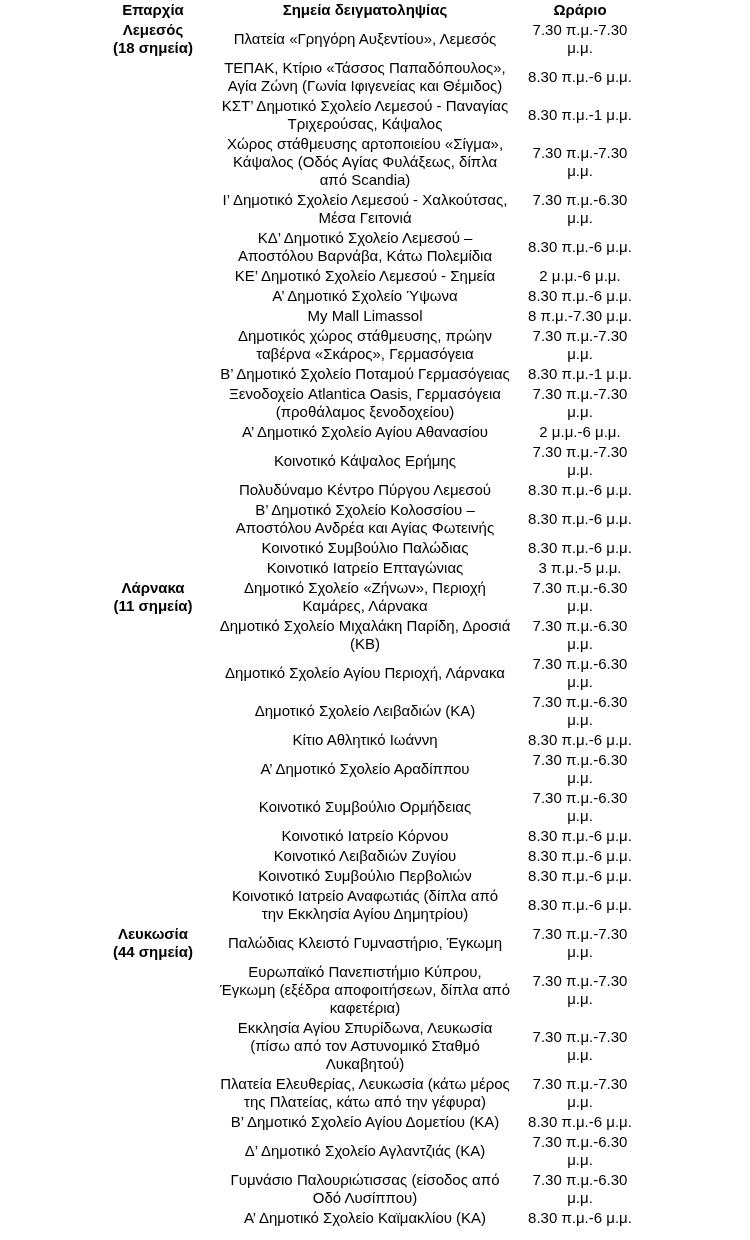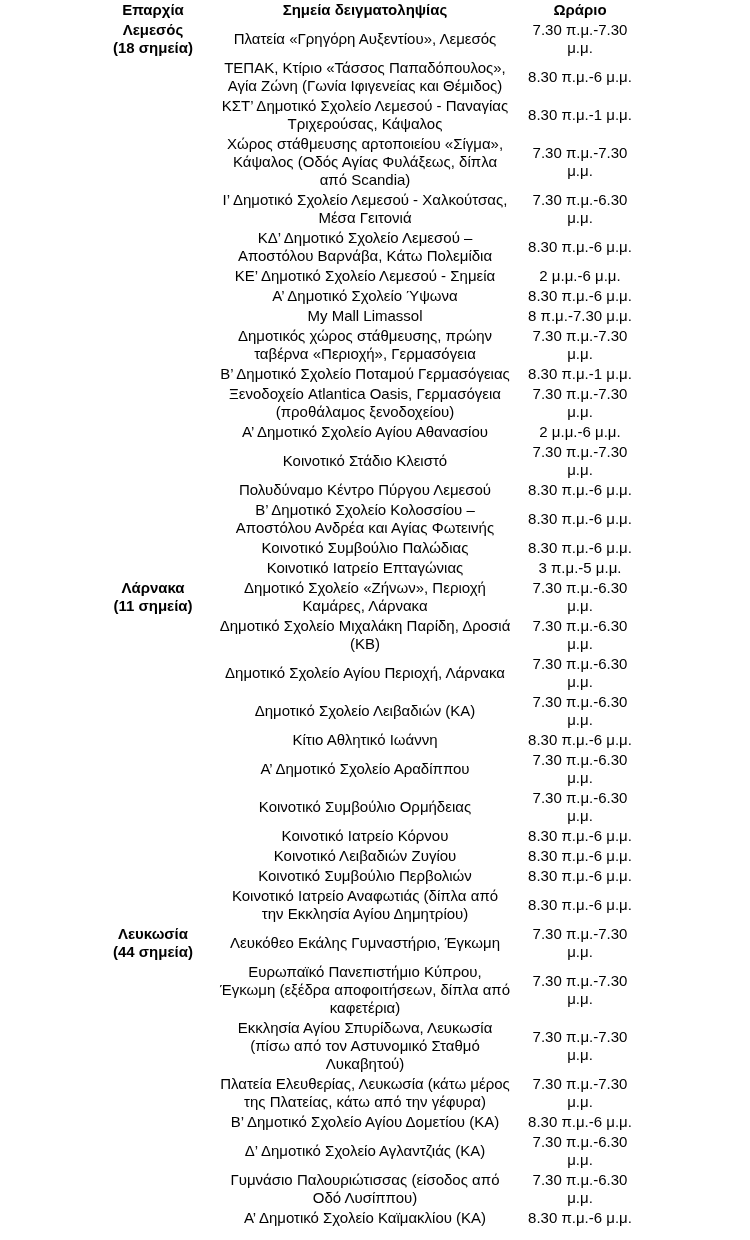--- a/index.html
+++ b/index.html
@@ -106,40 +106,40 @@
         <tr>
           <td class="location">Α’ Δημοτικό Σχολείο Ύψωνα</td>
           <td class="hours">8.30 π.μ.-6 μ.μ.</td>
         </tr>
         <tr>
           <td class="location">My Mall Limassol</td>
           <td class="hours">8 π.μ.-7.30 μ.μ.</td>
         </tr>
         <tr>
           <td class="location">Δημοτικός χώρος στάθμευσης, πρώην
-ταβέρνα «Περιοχή», Γερμασόγεια</td>
+ταβέρνα «Σκάρος», Γερμασόγεια</td>
           <td class="hours">7.30 π.μ.-7.30
 μ.μ.</td>
         </tr>
         <tr>
           <td class="location">Β’ Δημοτικό Σχολείο Ποταμού Γερμασόγειας</td>
           <td class="hours">8.30 π.μ.-1 μ.μ.</td>
         </tr>
         <tr>
           <td class="location">Ξενοδοχείο Atlantica Oasis, Γερμασόγεια
 (προθάλαμος ξενοδοχείου)</td>
           <td class="hours">7.30 π.μ.-7.30
 μ.μ.</td>
         </tr>
         <tr>
           <td class="location">Α’ Δημοτικό Σχολείο Αγίου Αθανασίου</td>
           <td class="hours">2 μ.μ.-6 μ.μ.</td>
         </tr>
         <tr>
-          <td class="location">Κοινοτικό Στάδιο Κλειστό</td>
+          <td class="location">Κοινοτικό Κάψαλος Ερήμης</td>
           <td class="hours">7.30 π.μ.-7.30
 μ.μ.</td>
         </tr>
         <tr>
           <td class="location">Πολυδύναμο Κέντρο Πύργου Λεμεσού</td>
           <td class="hours">8.30 π.μ.-6 μ.μ.</td>
         </tr>
         <tr>
           <td class="location">Β’ Δημοτικό Σχολείο Κολοσσίου –
 Αποστόλου Ανδρέα και Αγίας Φωτεινής</td>
@@ -208,21 +208,21 @@
         <tr>
           <td class="location">Κοινοτικό Ιατρείο Αναφωτιάς (δίπλα από
 την Εκκλησία Αγίου Δημητρίου)</td>
           <td class="hours">8.30 π.μ.-6 μ.μ.</td>
         </tr>
         <tr>
           <td rowspan="8" class="province">
             <div>Λευκωσία</div>
             <div>(44 σημεία)</div>
           </td>
-          <td class="location">Λευκόθεο Εκάλης Γυμναστήριο, Έγκωμη</td>
+          <td class="location">Παλώδιας Κλειστό Γυμναστήριο, Έγκωμη</td>
           <td class="hours">7.30 π.μ.-7.30
 μ.μ.</td>
         </tr>
         <tr>
           <td class="location">Ευρωπαϊκό Πανεπιστήμιο Κύπρου,
 Έγκωμη (εξέδρα αποφοιτήσεων, δίπλα από
 καφετέρια)</td>
           <td class="hours">7.30 π.μ.-7.30
 μ.μ.</td>
         </tr>

